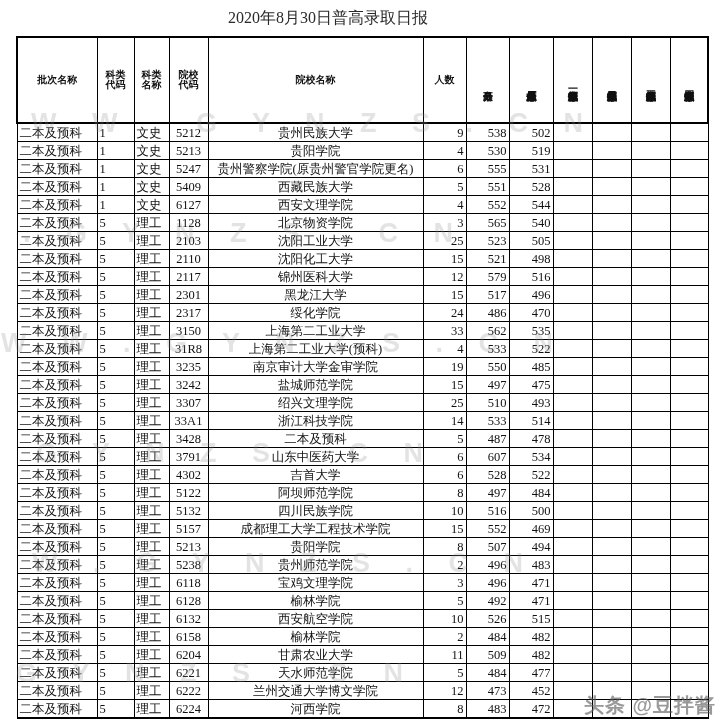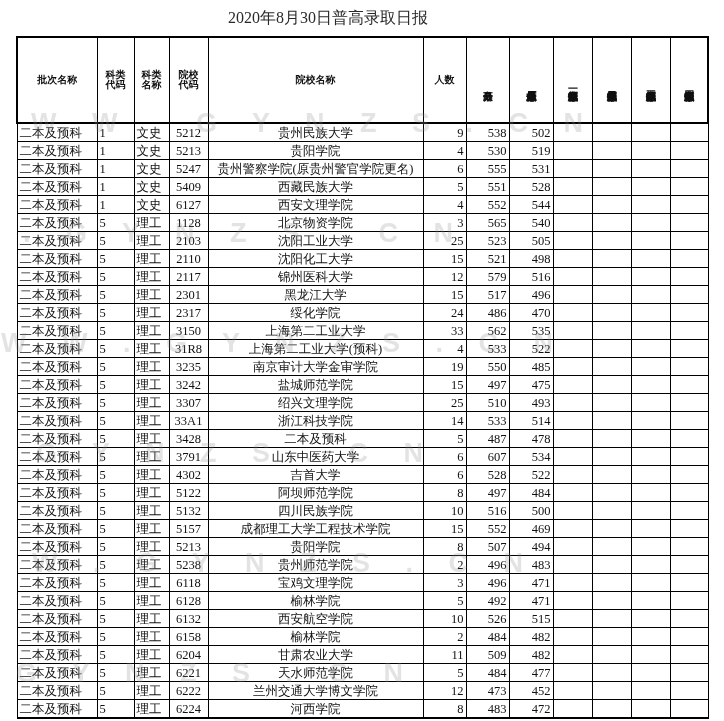--- a/index.html
+++ b/index.html
@@ -126,20 +126,21 @@
 </head>
 <body>
 
 <div class="watermark-layer">
   <div class="wm-row" style="top:108px;  left:-30px;">W W W . G Y N Z S . C N</div>
   <div class="wm-row" style="top:218px;  left:-160px;">W W W . G Y N Z S . C N</div>
   <div class="wm-row" style="top:328px;  left:-60px;">W W W . G Y N Z S . C N</div>
   <div class="wm-row" style="top:438px;  left:-190px;">W W W . G Y N Z S . C N</div>
   <div class="wm-row" style="top:548px;  left:-90px;">W W W . G Y N Z S . C N</div>
   <div class="wm-row" style="top:658px;  left:-210px;">W W W . G Y N Z S . C N</div>
+  <div class="wm-brand">头条 @豆拌酱</div>
 </div>
 
 <div class="report-title">2020年8月30日普高录取日报</div>
 
 <div class="table-wrap">
   <table class="report">
     <colgroup>
       <col style="width:80px">
       <col style="width:37px">
       <col style="width:35px">

